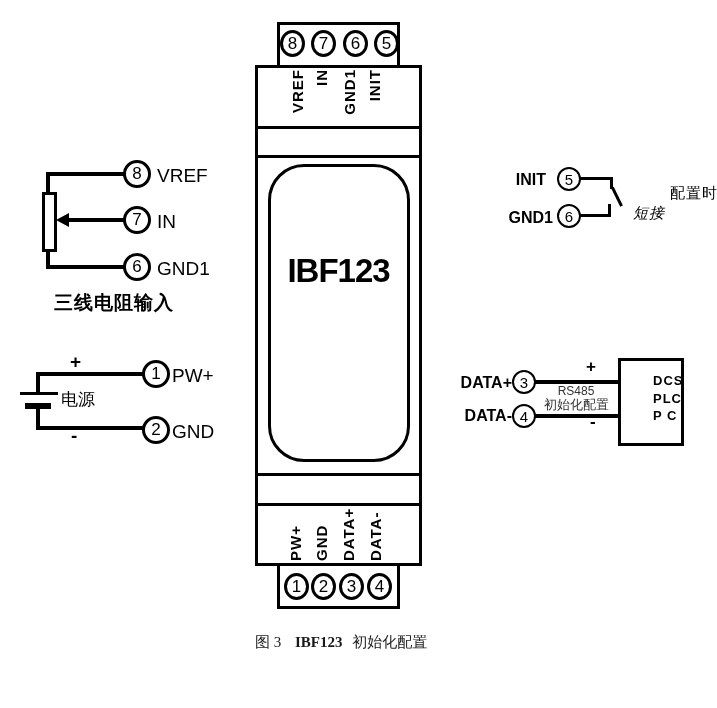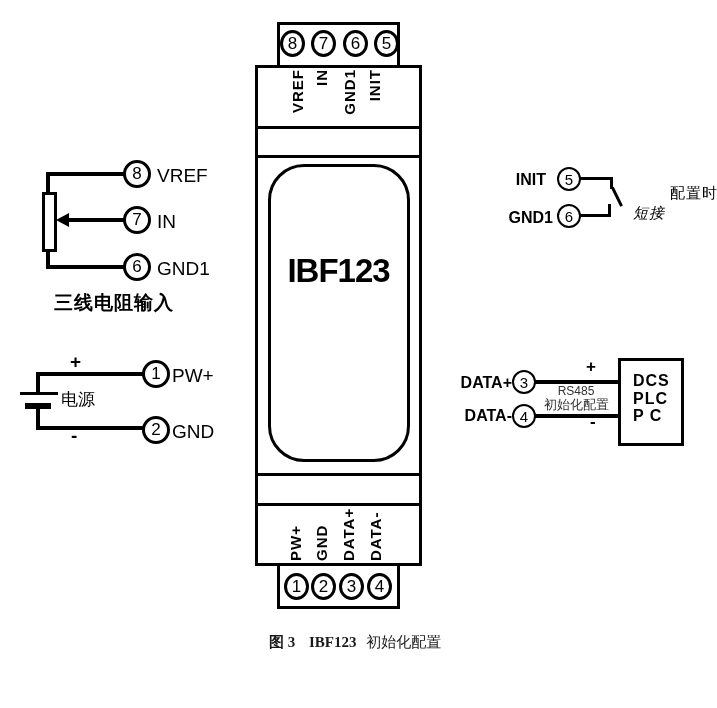--- a/index.html
+++ b/index.html
@@ -22,22 +22,22 @@
     position:absolute; white-space:nowrap; font-weight:bold; font-size:15px;
     letter-spacing:1px; line-height:18px; transform-origin:0 0;
   }
   .vlabel-top { transform:rotate(-90deg) translateX(-100%); }
   .vlabel-bot { transform:rotate(-90deg); }
   .arrow-left { position:absolute; width:0; height:0;
     border-top:7px solid transparent; border-bottom:7px solid transparent;
     border-right:13px solid #000; }
   .blade { position:absolute; width:3px; height:21px; background:#000;
     transform:rotate(-26deg); transform-origin:top left; }
-  .devbox-text { position:absolute; font-weight:bold; font-size:16px;
-    line-height:17.5px; letter-spacing:1px; white-space:pre; }
+  .devbox-text { position:absolute; font-weight:bold; font-size:13px;
+    line-height:17.5px; letter-spacing:1px; white-space:pre;margin-left:20px; }
   .figcap { position:absolute; font-family:"Liberation Serif","DejaVu Serif",serif;
     font-size:15px; color:#1a1a1a; white-space:nowrap; }
   .busnote { position:absolute; color:#333; text-align:center; white-space:nowrap; }
 </style>
 </head>
 <body>
 
 <div class="canvas">
 
   <div class="rect" style="left:277px; top:22px; width:123px; height:46px;"></div>
@@ -158,18 +158,18 @@
     </div>
   <div class="h" style="left:535px; top:414px; width:83px; height:4px;"></div>
   <div class="lbl" style="left:590px; top:412px; font-size:17px; font-weight:bold;">-</div>
 
   <div class="rect" style="left:618px; top:358px; width:66px; height:88px; border-width:3.5px;"></div>
   <div class="devbox-text" style="left:633px; top:372px;">DCS</div>
   <div class="devbox-text" style="left:633px; top:390px;">PLC</div>
   <div class="devbox-text" style="left:633px; top:407px;">P C</div>
 
   <div class="figcap" style="left:255px; top:633px;">
-    <span style="font-weight:bold;margin-left:14px;">图 3</span>
+    <span style="font-weight:normal;">图 3</span>
     <span style="font-weight:bold; margin-left:10px;">IBF123</span>
     <span style="margin-left:6px;">初始化配置</span>
   </div>
 
 </div>
 
 </body></html>

